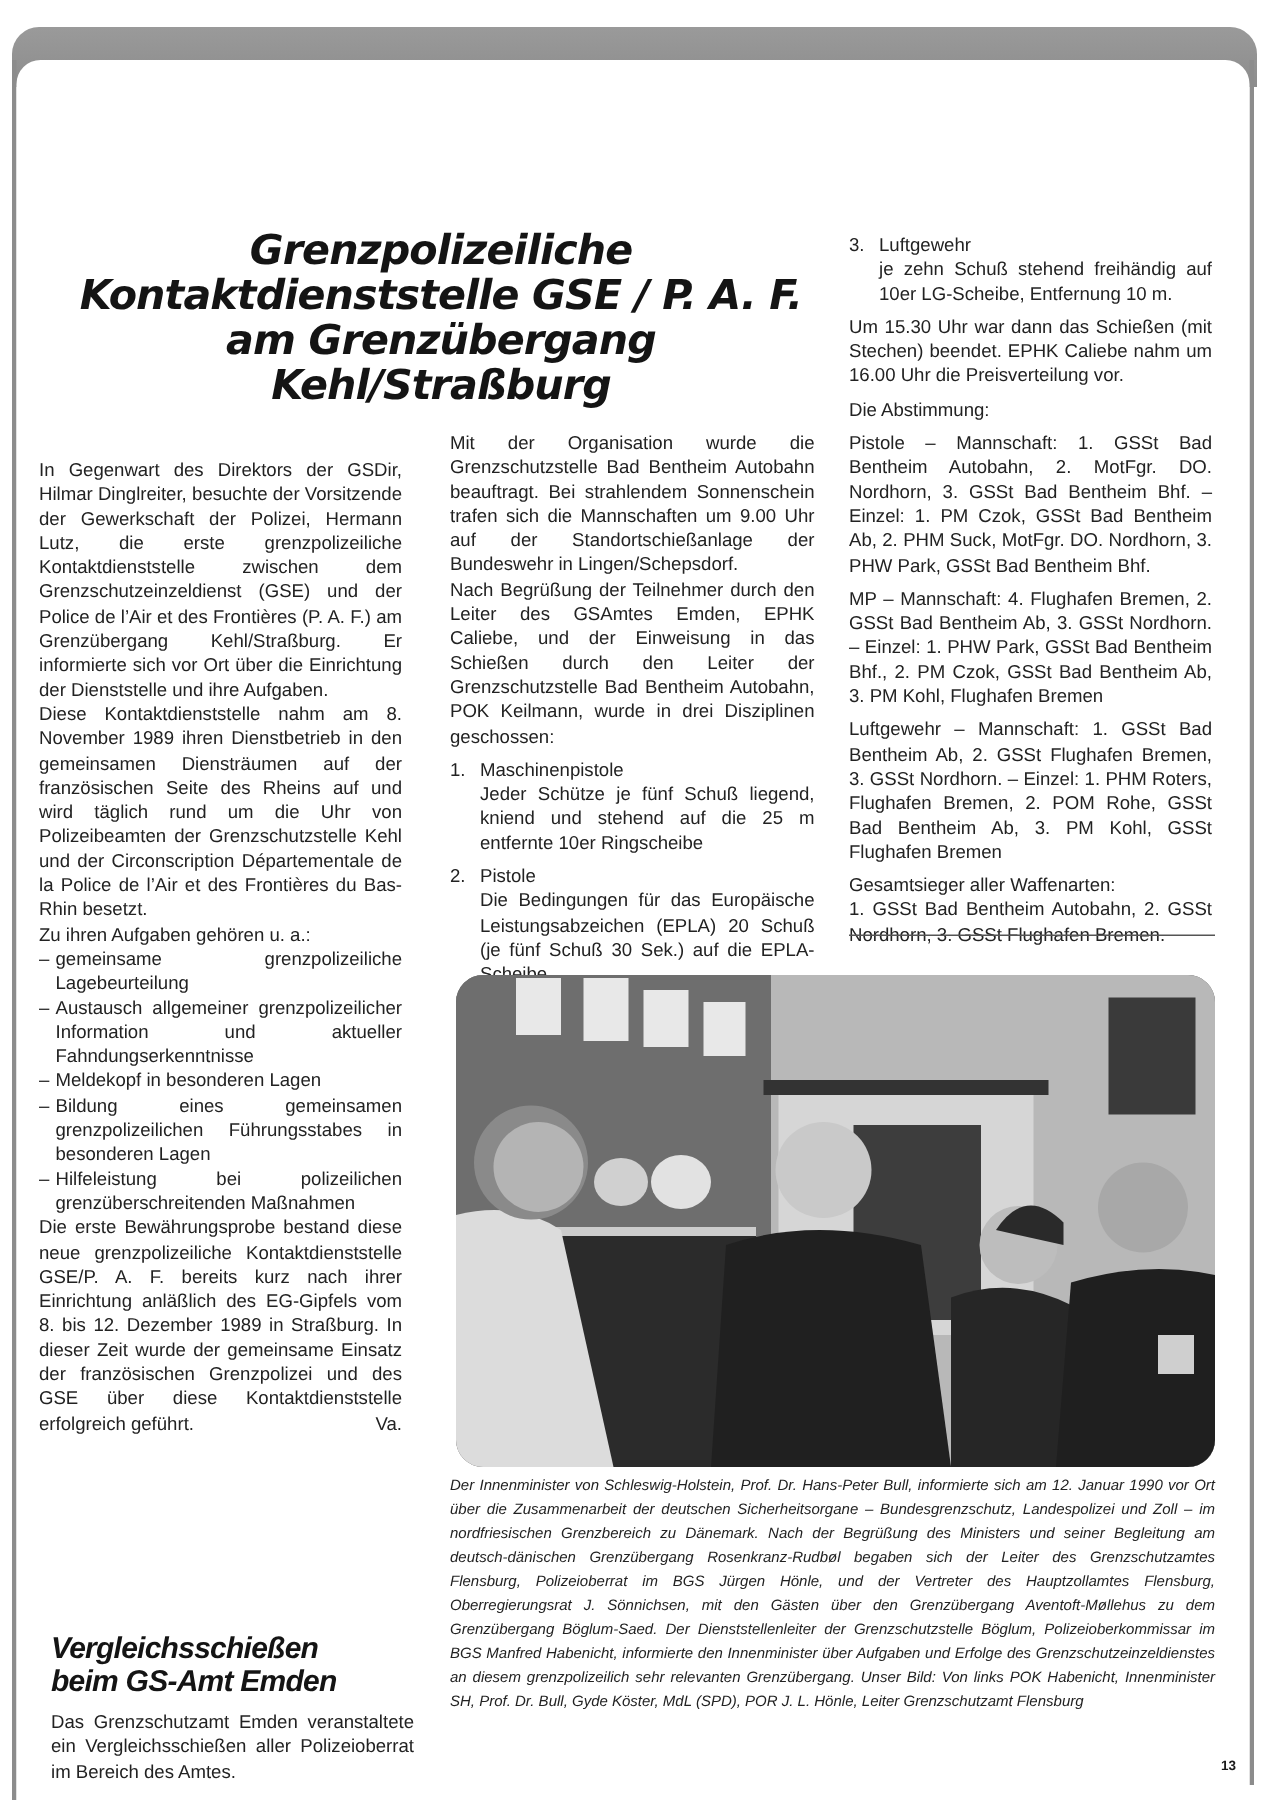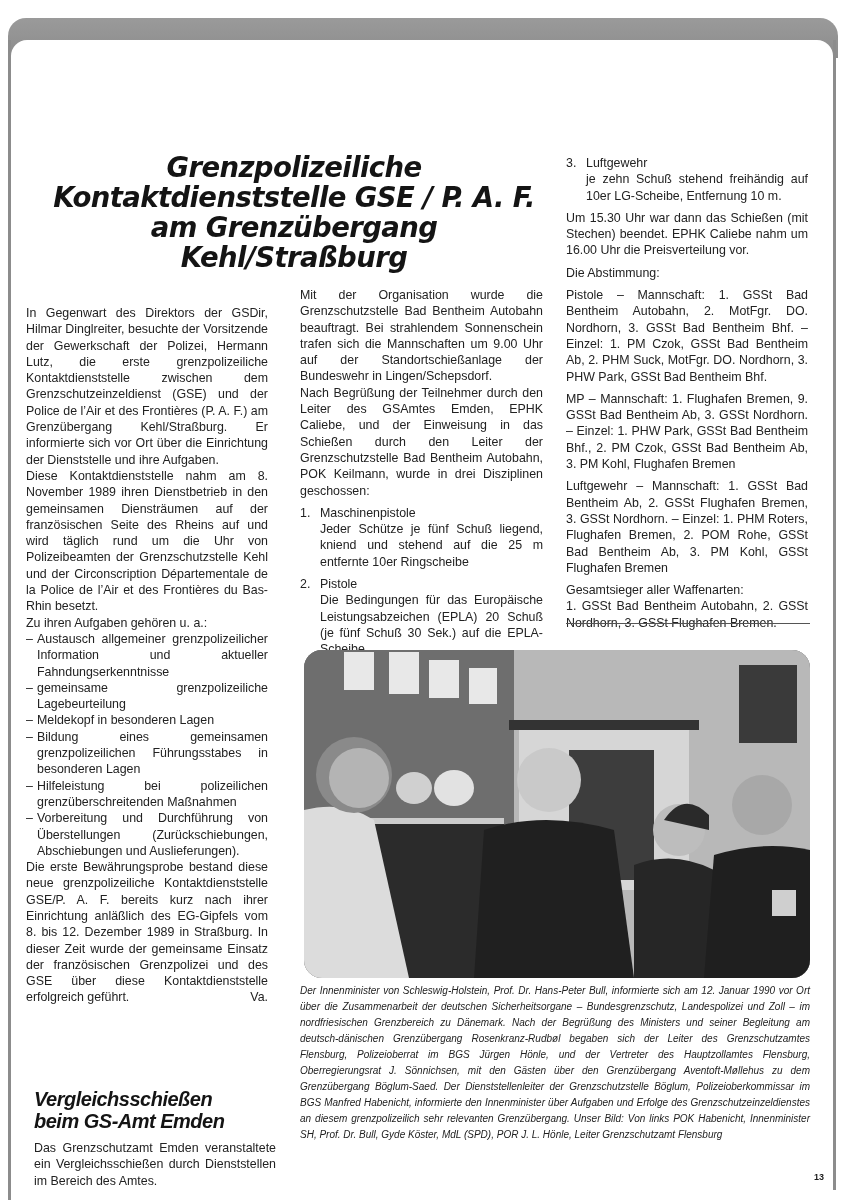--- a/index.html
+++ b/index.html
@@ -77,37 +77,36 @@
   <div>Grenzpolizeiliche</div>
   <div>Kontaktdienststelle GSE / P. A. F.</div>
   <div>am Grenzübergang Kehl/Straßburg</div>
 </h1>
 
 <div class="col c1">
   <p>In Gegenwart des Direktors der GSDir, Hilmar Dinglreiter, besuchte der Vorsitzende der Gewerkschaft der Polizei, Hermann Lutz, die erste grenzpolizeiliche Kontaktdienststelle zwischen dem Grenzschutzeinzeldienst (GSE) und der Police de l’Air et des Frontières (P. A. F.) am Grenzübergang Kehl/Straßburg. Er informierte sich vor Ort über die Einrichtung der Dienststelle und ihre Aufgaben.</p>
   <p>Diese Kontaktdienststelle nahm am 8. November 1989 ihren Dienstbetrieb in den gemeinsamen Diensträumen auf der französischen Seite des Rheins auf und wird täglich rund um die Uhr von Polizeibeamten der Grenzschutzstelle Kehl und der Circonscription Départementale de la Police de l’Air et des Frontières du Bas-Rhin besetzt.</p>
   <p>Zu ihren Aufgaben gehören u. a.:</p>
   <ul class="dash-list">
+    <li>gemeinsame grenzpolizeiliche Lagebeurteilung</li>
     <li>Austausch allgemeiner grenzpolizeilicher Information und aktueller Fahndungserkenntnisse</li>
-    <li>gemeinsame grenzpolizeiliche Lagebeurteilung</li>
     <li>Meldekopf in besonderen Lagen</li>
     <li>Bildung eines gemeinsamen grenzpolizeilichen Führungsstabes in besonderen Lagen</li>
     <li>Hilfeleistung bei polizeilichen grenzüberschreitenden Maßnahmen</li>
-    <li>Vorbereitung und Durchführung von Überstellungen (Zurückschiebungen, Abschiebungen und Auslieferungen).</li>
   </ul>
   <p><span>Die erste Bewährungsprobe bestand diese neue grenzpolizeiliche Kontaktdienststelle GSE/P. A. F. bereits kurz nach ihrer Einrichtung anläßlich des EG-Gipfels vom 8. bis 12. Dezember 1989 in Straßburg. In dieser Zeit wurde der gemeinsame Einsatz der französischen Grenzpolizei und des GSE über diese Kontaktdienststelle erfolgreich geführt.</span> <span class="sig">Va.</span></p>
 </div>
 
 <h2 class="sub-headline" style="margin:0">
   <div>Vergleichsschießen</div>
   <div>beim GS-Amt Emden</div>
 </h2>
 
 <div class="col c1b">
-  <p>Das Grenzschutzamt Emden veranstaltete ein Vergleichsschießen durch Dienststellen im Bereich des Amtes.</p>
+  <p>Das Grenzschutzamt Emden veranstaltete ein Vergleichsschießen aller Polizeioberrat im Bereich des Amtes.</p>
 </div>
 
 <div class="col c2">
   <p>Mit der Organisation wurde die Grenzschutzstelle Bad Bentheim Autobahn beauftragt. Bei strahlendem Sonnenschein trafen sich die Mannschaften um 9.00 Uhr auf der Standortschießanlage der Bundeswehr in Lingen/Schepsdorf.</p>
   <p>Nach Begrüßung der Teilnehmer durch den Leiter des GSAmtes Emden, EPHK Caliebe, und der Einweisung in das Schießen durch den Leiter der Grenzschutzstelle Bad Bentheim Autobahn, POK Keilmann, wurde in drei Disziplinen geschossen:</p>
   <div class="gap"></div>
   <div class="num-item">
     <span class="n">1.</span>
     <span class="body">Maschinenpistole</span>
     <span class="body">Jeder Schütze je fünf Schuß liegend, kniend und stehend auf die 25 m entfernte 10er Ringscheibe</span>
@@ -126,21 +125,21 @@
     <span class="body">Luftgewehr</span>
     <span class="body">je zehn Schuß stehend freihändig auf 10er LG-Scheibe, Entfernung 10 m.</span>
   </div>
   <div class="gap"></div>
   <p>Um 15.30 Uhr war dann das Schießen (mit Stechen) beendet. EPHK Caliebe nahm um 16.00 Uhr die Preisverteilung vor.</p>
   <div class="gap"></div>
   <p>Die Abstimmung:</p>
   <div class="gap"></div>
   <p>Pistole – Mannschaft: 1. GSSt Bad Bentheim Autobahn, 2. MotFgr. DO. Nordhorn, 3. GSSt Bad Bentheim Bhf. – Einzel: 1. PM Czok, GSSt Bad Bentheim Ab, 2. PHM Suck, MotFgr. DO. Nordhorn, 3. PHW Park, GSSt Bad Bentheim Bhf.</p>
   <div class="gap"></div>
-  <p>MP – Mannschaft: 1. Flughafen Bremen, 9. GSSt Bad Bentheim Ab, 3. GSSt Nordhorn. – Einzel: 1. PHW Park, GSSt Bad Bentheim Bhf., 2. PM Czok, GSSt Bad Bentheim Ab, 3. PM Kohl, Flughafen Bremen</p>
+  <p>MP – Mannschaft: 4. Flughafen Bremen, 2. GSSt Bad Bentheim Ab, 3. GSSt Nordhorn. – Einzel: 1. PHW Park, GSSt Bad Bentheim Bhf., 2. PM Czok, GSSt Bad Bentheim Ab, 3. PM Kohl, Flughafen Bremen</p>
   <div class="gap"></div>
   <p>Luftgewehr – Mannschaft: 1. GSSt Bad Bentheim Ab, 2. GSSt Flughafen Bremen, 3. GSSt Nordhorn. – Einzel: 1. PHM Roters, Flughafen Bremen, 2. POM Rohe, GSSt Bad Bentheim Ab, 3. PM Kohl, GSSt Flughafen Bremen</p>
   <div class="gap"></div>
   <p>Gesamtsieger aller Waffenarten:</p>
   <p>1. GSSt Bad Bentheim Autobahn, 2. GSSt Nordhorn, 3. GSSt Flughafen Bremen.</p>
 </div>
 
 <div class="rule"></div>
 
 <div class="photo">

